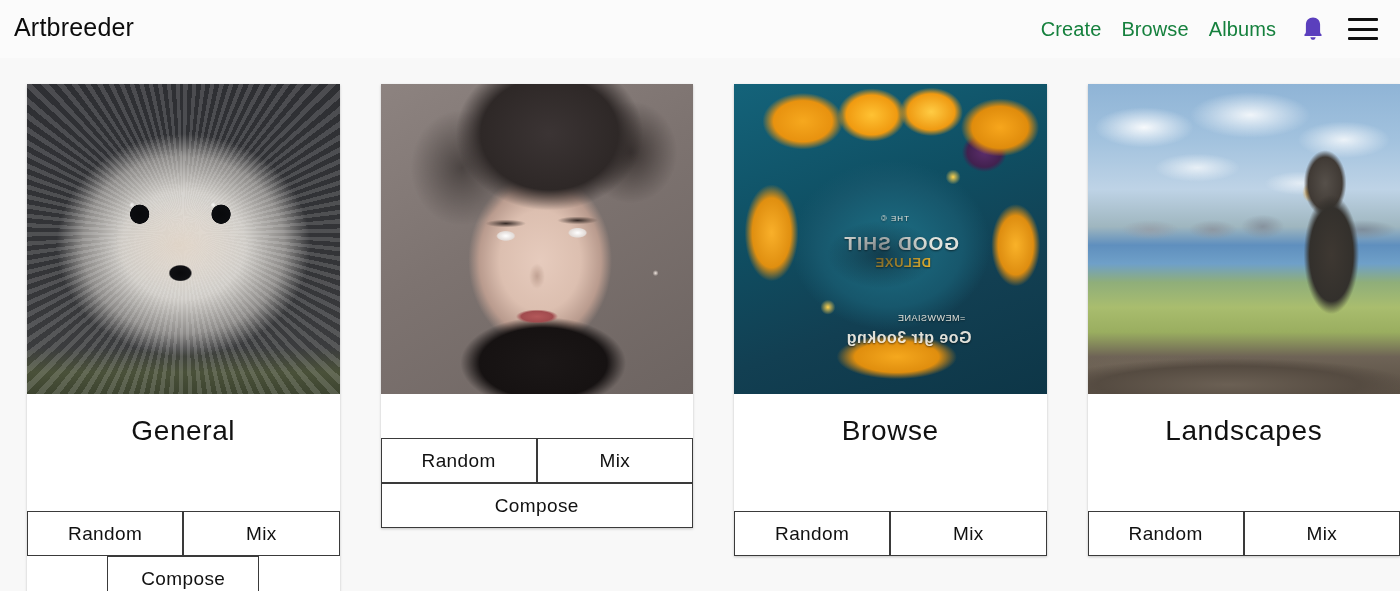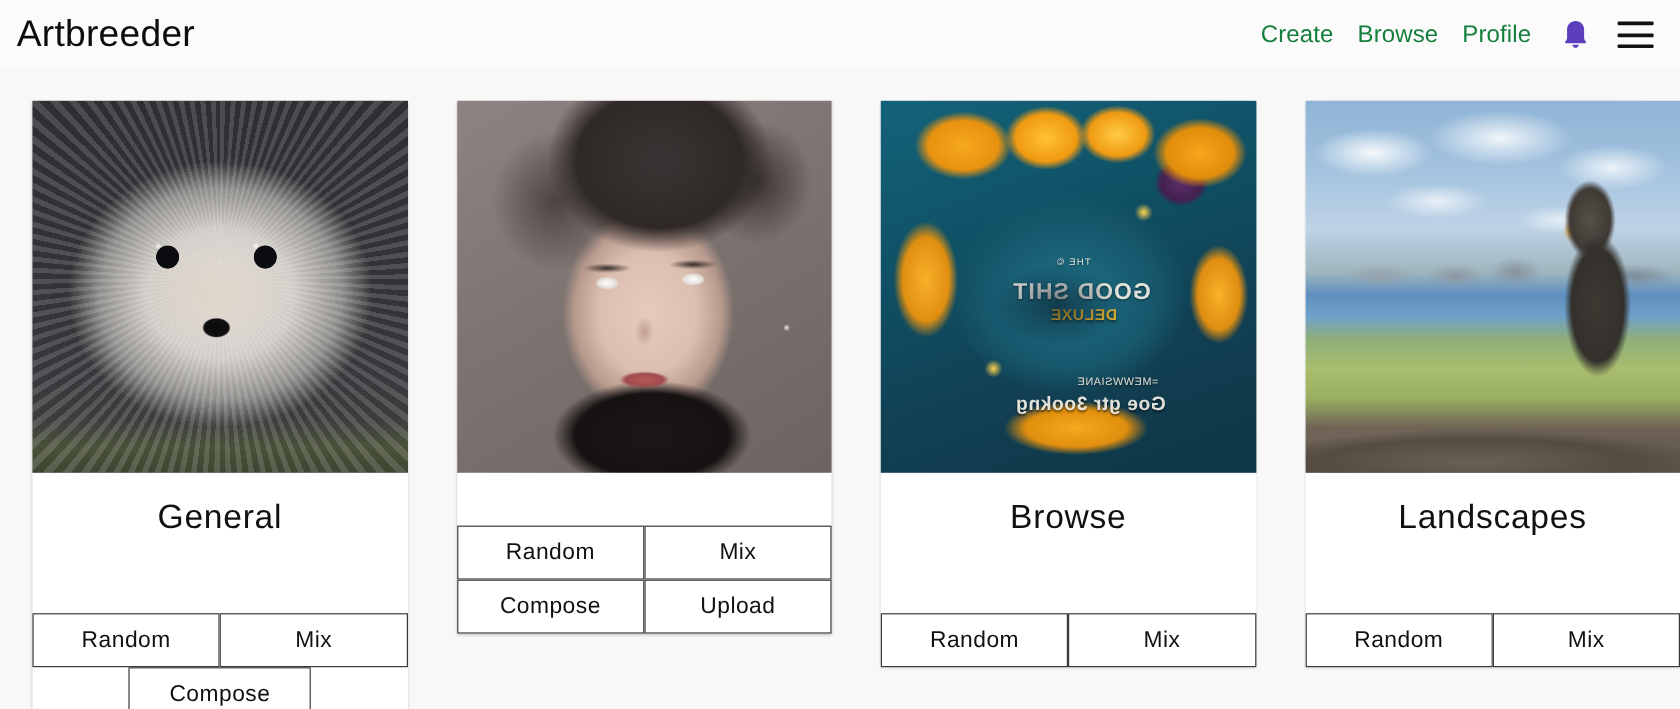--- a/index.html
+++ b/index.html
@@ -21,21 +21,21 @@
   .header {
     height: 58px;
     background: #fbfbfb;
     display: flex;
     align-items: center;
     justify-content: space-between;
     padding: 0 22px 0 14px;
   }
 
   .logo {
-    font-size: 31px;
+    font-size: 25px;
     font-weight: 300;
     letter-spacing: 0.2px;
     color: #0c0c0c;
     line-height: 1;
     padding-bottom: 3px;
   }
 
   .nav {
     display: flex;
     align-items: center;
@@ -300,21 +300,21 @@
 <div class="header">
 
   <div class="logo">Artbreeder</div>
 
   <div class="nav">
 
     <a class="nav-link" href="#">Create</a>
 
     <a class="nav-link" href="#">Browse</a>
 
-    <a class="nav-link" href="#">Profile</a>
+    <a class="nav-link" href="#">Albums</a>
 
     <span class="bell-wrap">
       <svg width="26" height="28" viewBox="0 0 26 28">
         <path d="M13 2.4c-4.2 0-7.1 3.1-7.1 7.2v6.9c0 1.3-0.5 2.2-1.4 3.1-0.5 0.5-0.2 1.4 0.6 1.4h15.8c0.8 0 1.1-0.9 0.6-1.4-0.9-0.9-1.4-1.8-1.4-3.1V9.6c0-4.1-2.9-7.2-7.1-7.2z" fill="#5b3fbd"></path>
         <path d="M10.3 22.2c0.3 1.6 1.4 2.6 2.7 2.6s2.4-1 2.7-2.6z" fill="#5b3fbd"></path>
       </svg>
     </span>
 
     <span class="hamburger">
       <span></span>
@@ -343,21 +343,20 @@
 
   <div class="card">
     <div class="card-thumb thumb-portrait"></div>
     <div class="btn-rows">
       <div class="btn-row">
         <button class="btn">Random</button>
         <button class="btn">Mix</button>
       </div>
       <div class="btn-row">
         <button class="btn">Compose</button>
-        <button class="btn">Upload</button>
       </div>
     </div>
   </div>
 
   <div class="card">
     <div class="card-thumb thumb-album">
       <div class="album-text">
         <span class="t1">THE ©</span>
         <span class="t2">GOOD SHIT</span>
         <span class="t3">DELUXE</span>

